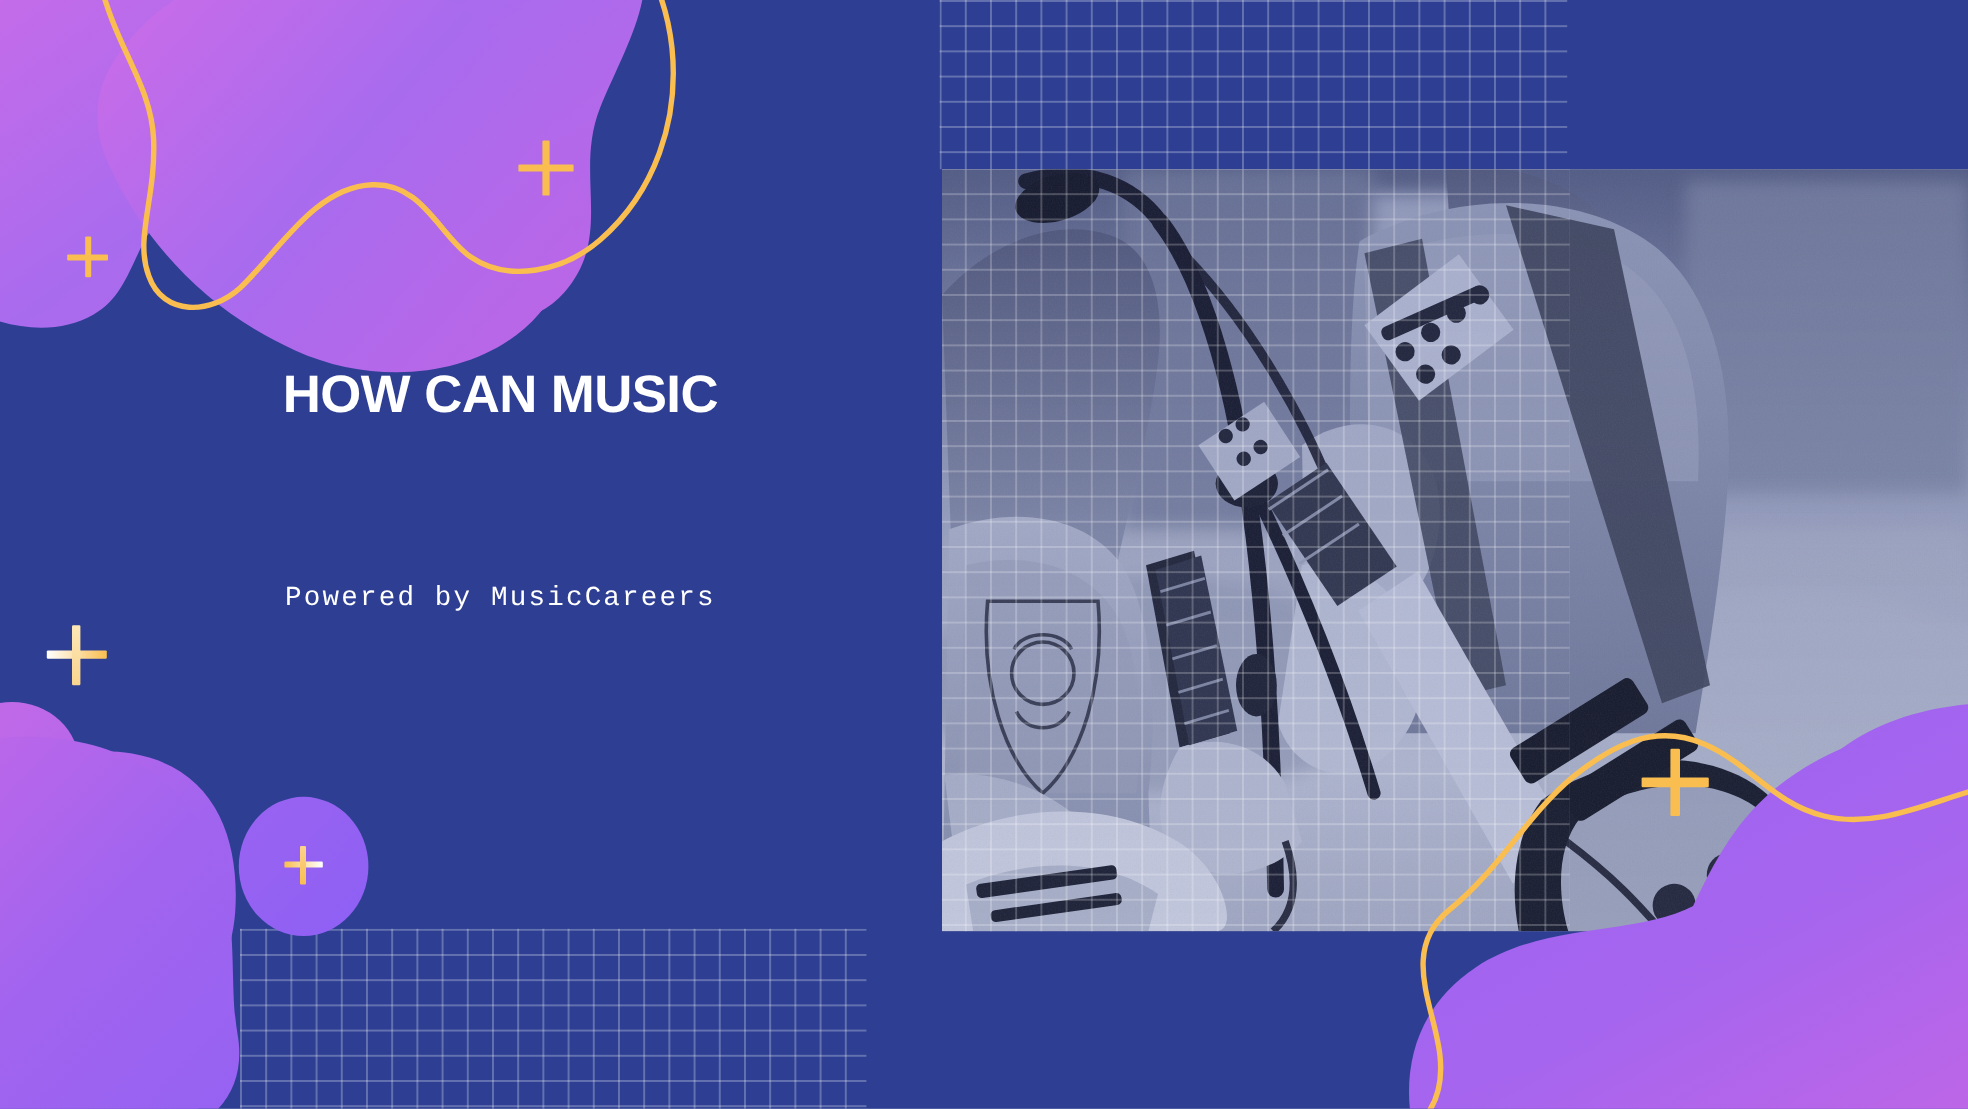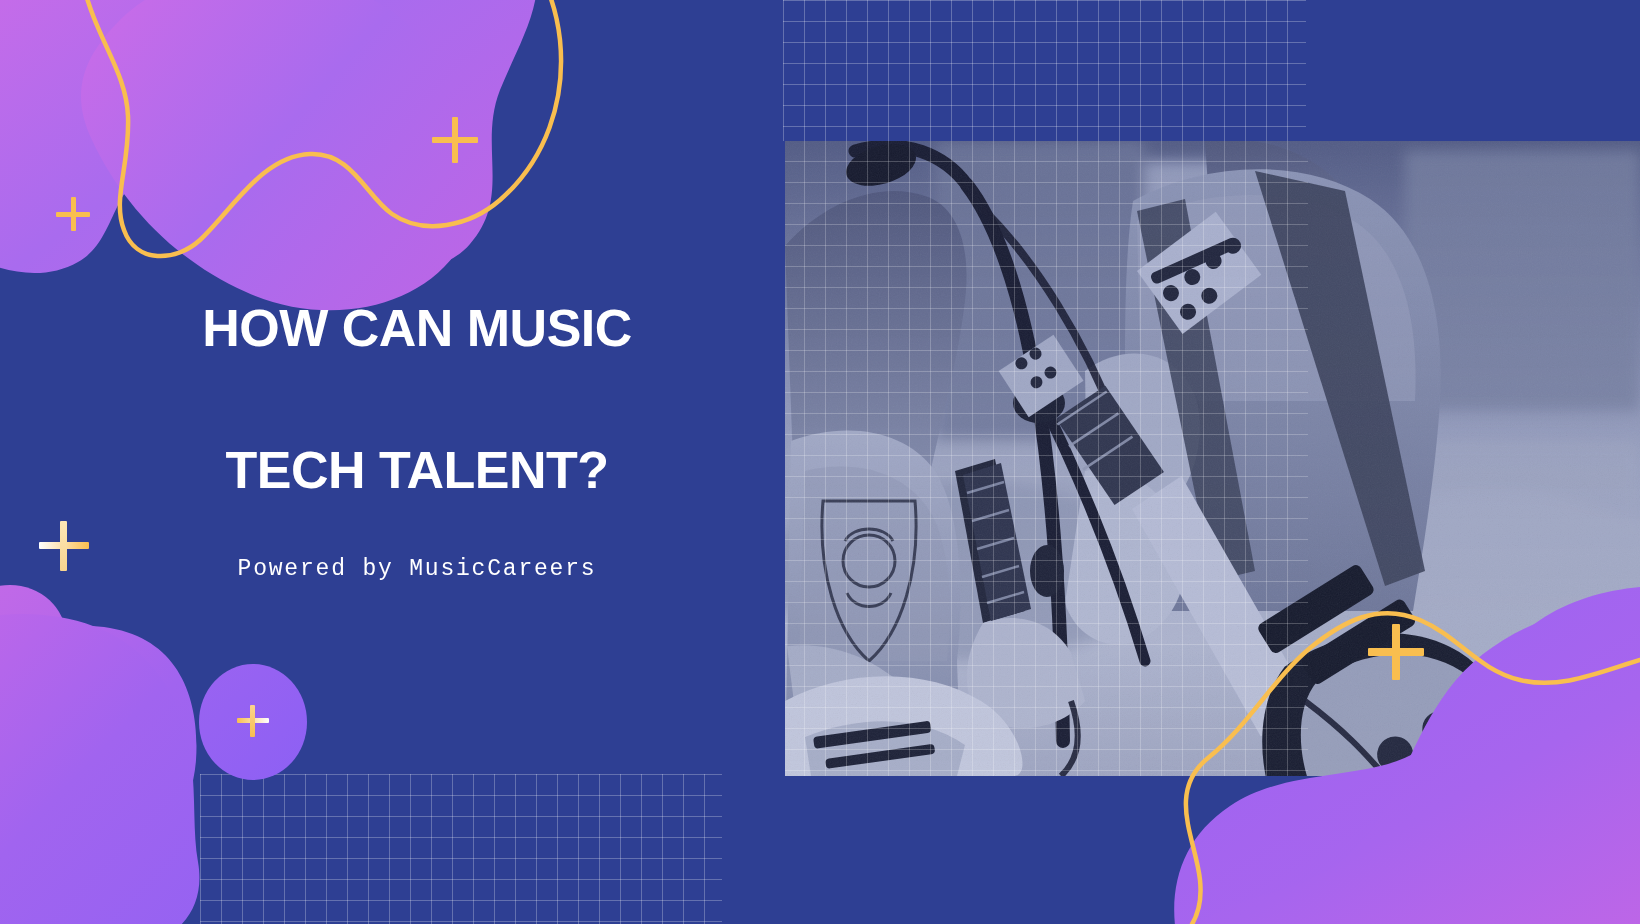--- a/index.html
+++ b/index.html
@@ -51,21 +51,21 @@
   .grid-top{left:783px;top:0;width:523px;height:141px;}
   .grid-bottom{left:200px;top:774px;width:522px;height:150px;}
 
   
   .text-block{position:absolute;left:137px;top:293px;width:560px;}
   .headline{
     margin:0;
     color:#ffffff;
     font-family:"Liberation Sans", sans-serif;
     font-weight:bold;
-    font-size:52px;
+    font-size:44px;
     line-height:71px;
     letter-spacing:-0.5px;
     text-align:center;
     text-transform:uppercase;
   }
   .subtitle{
     margin:12px;
     padding-top:38px;
     color:#ffffff;
     font-family:"Liberation Mono", "DejaVu Sans Mono", monospace;
@@ -321,18 +321,17 @@
 
   <div class="plus" style="left:1368px;top:624px;width:56px;height:56px;">
     <span style="left:0;top:24px;width:56px;height:8px;background:#f9be4f;"></span>
     <span style="left:24px;top:0;width:8px;height:56px;background:#f9be4f;"></span>
   </div>
 
   <div class="text-block">
     <h1 class="headline">
       <span>HOW CAN MUSIC</span><br>
       <br>
-      <span>TECH TALENT?</span>
     </h1>
     <p class="subtitle">Powered by MusicCareers</p>
   </div>
 
 </div>
 
 </body></html>

